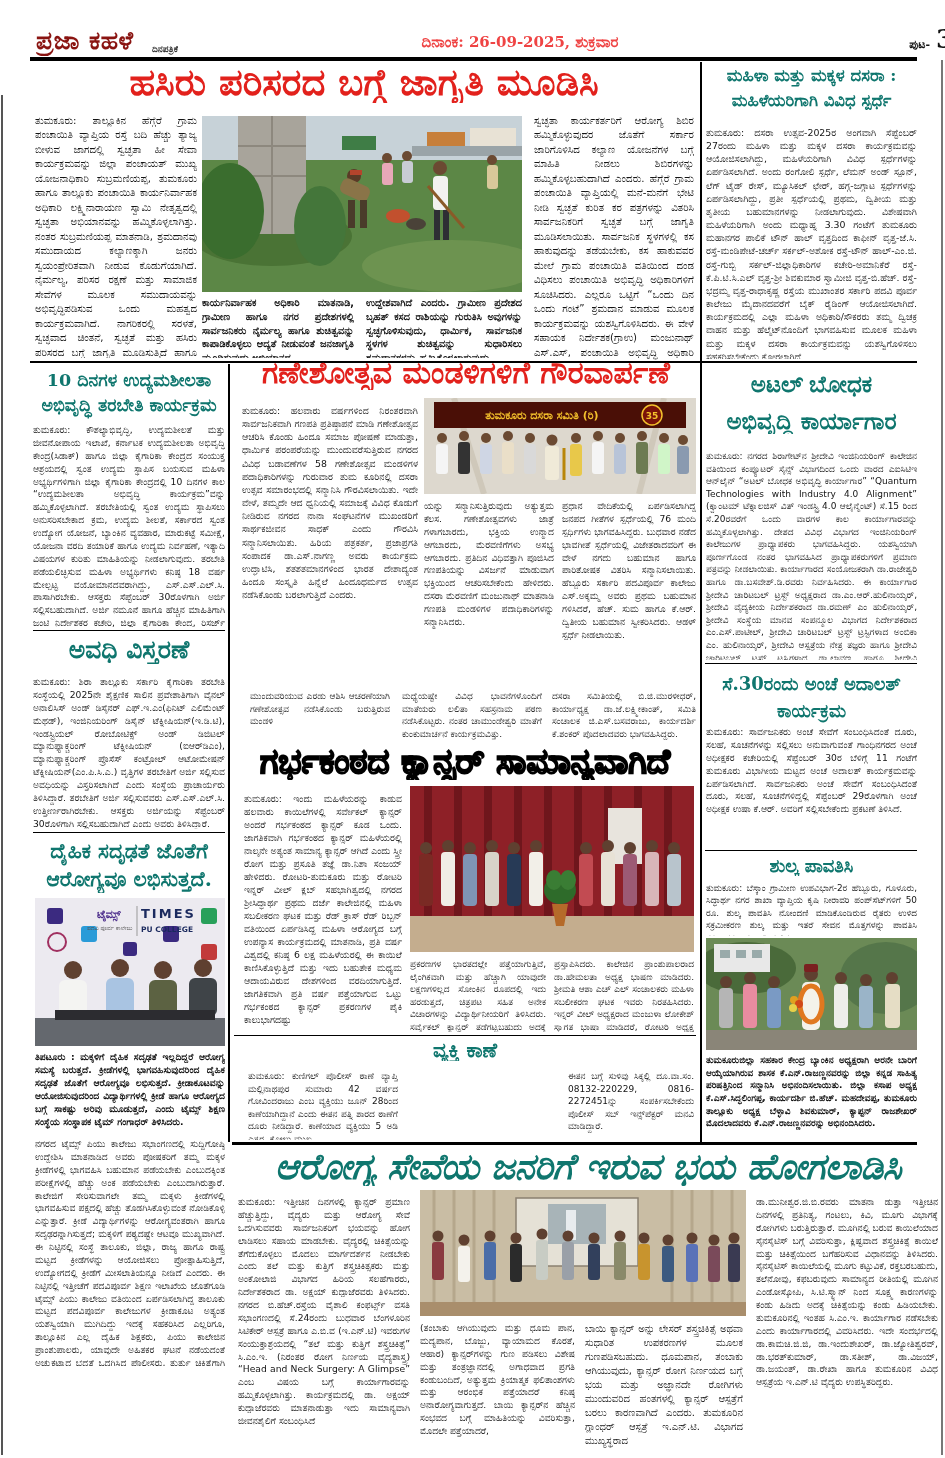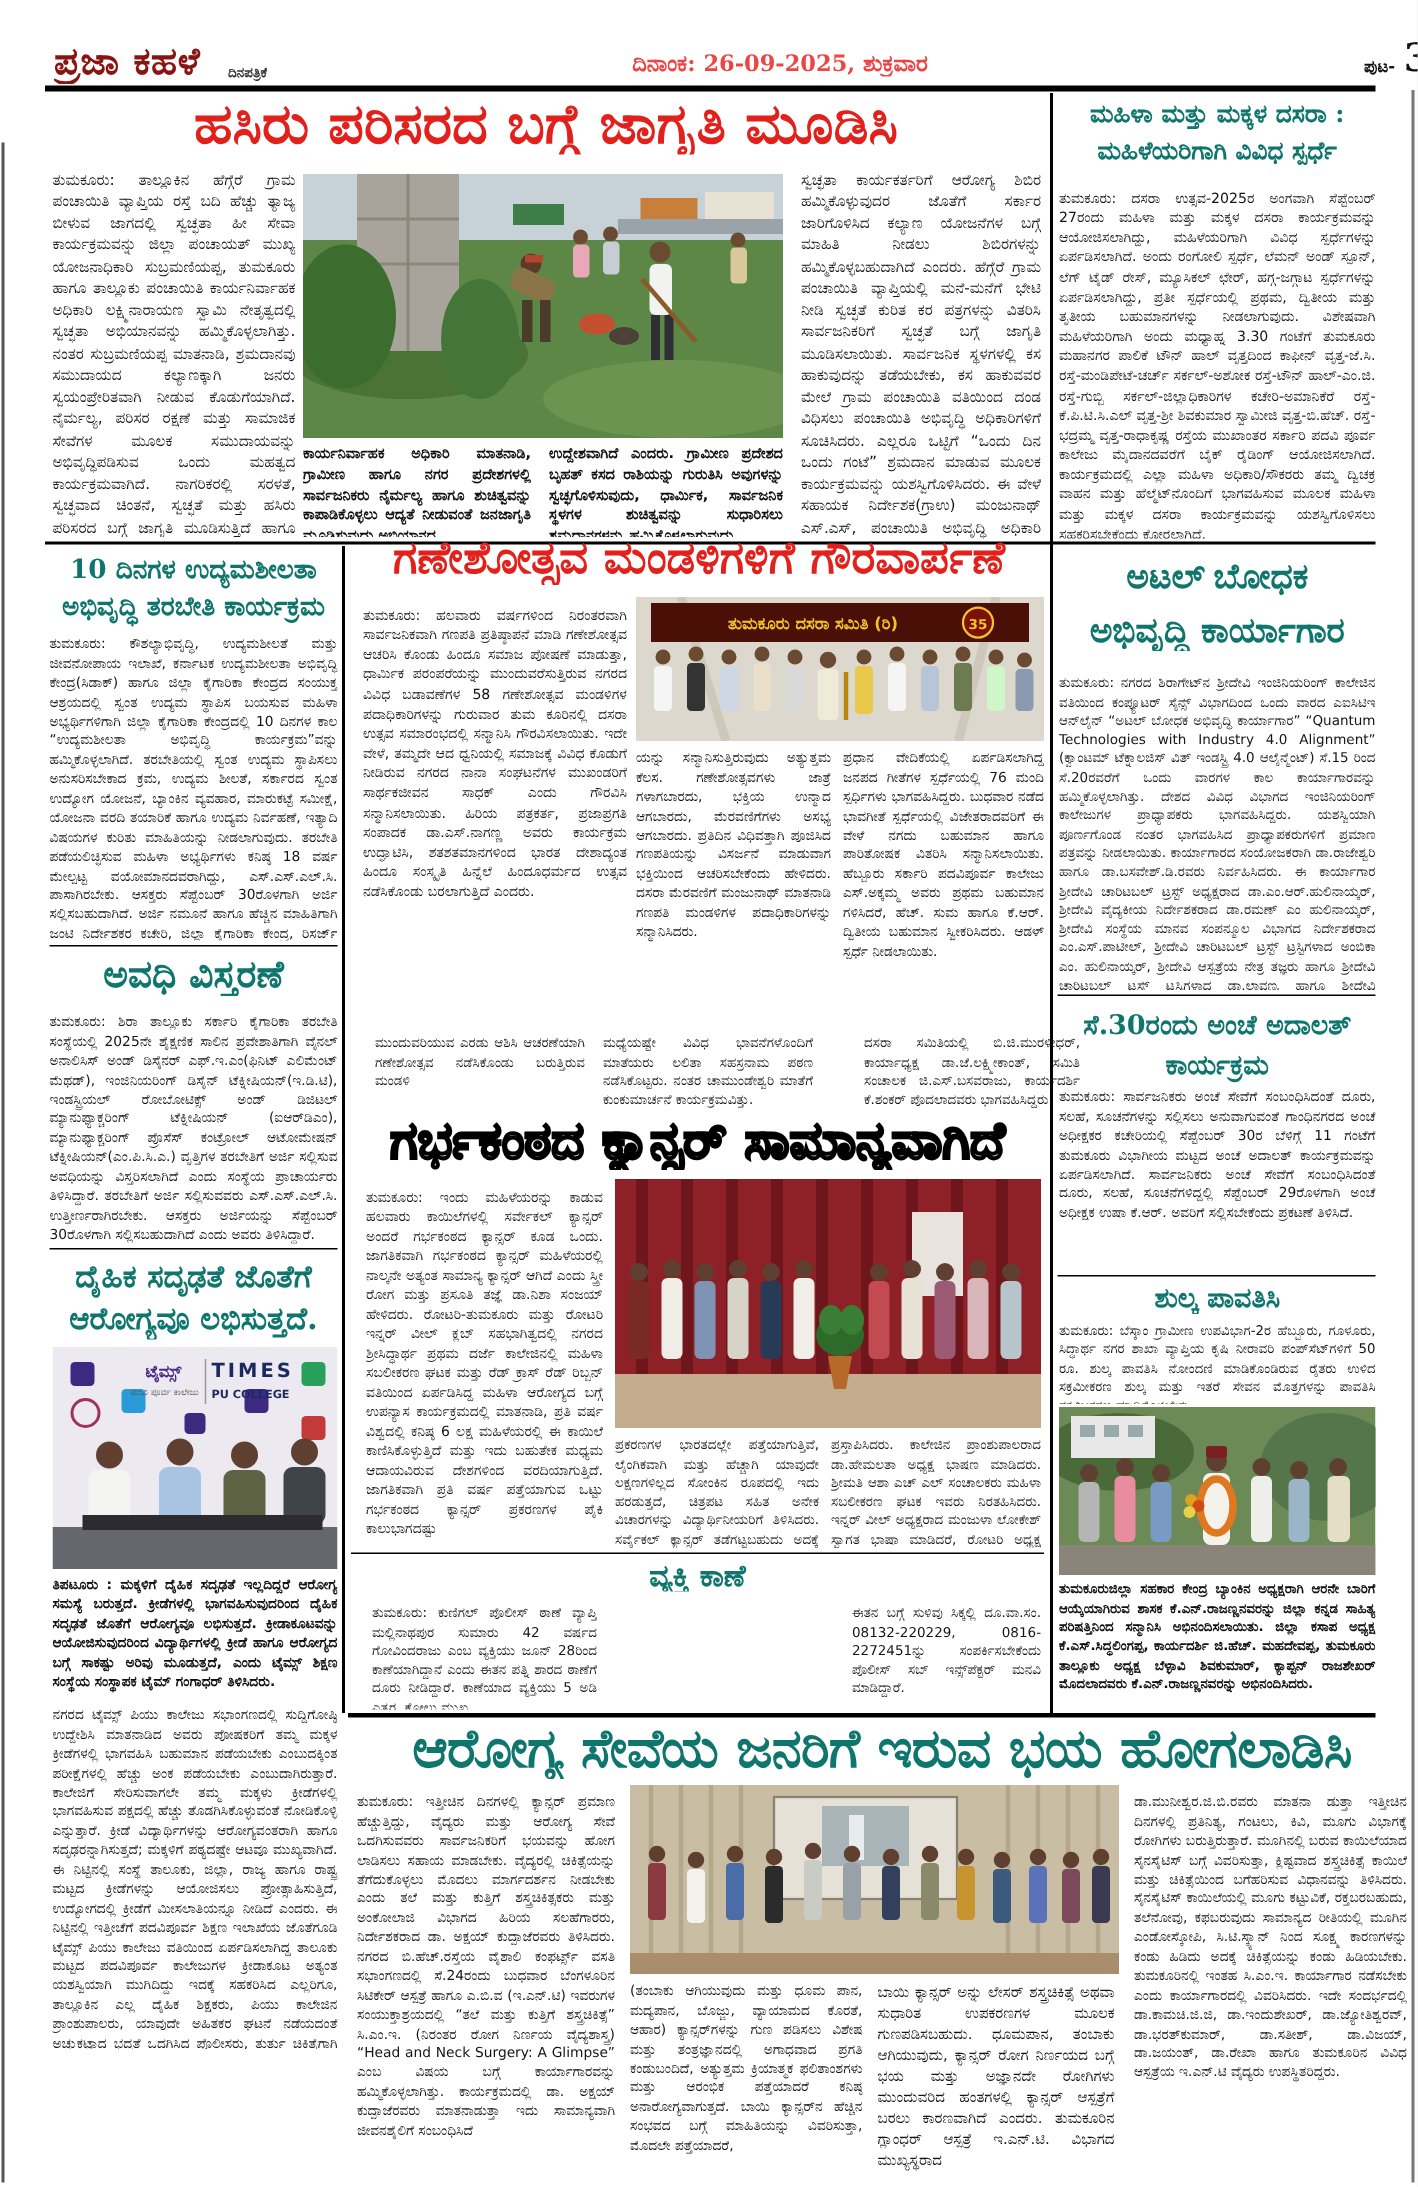--- a/index.html
+++ b/index.html
@@ -160,21 +160,21 @@
       <circle cx="259" cy="42" r="5" fill="#6b4a32"></circle>
         <rect x="253" y="48" width="12" height="28" rx="3" fill="#8a9ab0"></rect>
     </g>
   </svg>
 
   <div class="abs body-sm" style="left:424px;top:500px;width:130px;height:186px;font-size:9.2px;">ಯನ್ನು ಸನ್ಮಾನಿಸುತ್ತಿರುವುದು ಅತ್ಯುತ್ತಮ ಕೆಲಸ. ಗಣೇಶೋತ್ಸವಗಳು ಜಾತ್ರೆ ಗಳಾಗಬಾರದು, ಭಕ್ತಿಯ ಉನ್ಮಾದ ಆಗಬಾರದು, ಮೆರವಣಿಗೆಗಳು ಅಸಭ್ಯ ಆಗಬಾರದು. ಪ್ರತಿದಿನ ವಿಧಿವತ್ತಾಗಿ ಪೂಜಿಸಿದ ಗಣಪತಿಯನ್ನು ವಿಸರ್ಜನೆ ಮಾಡುವಾಗ ಭಕ್ತಿಯಿಂದ ಆಚರಿಸಬೇಕೆಂದು ಹೇಳಿದರು. ದಸರಾ ಮೆರವಣಿಗೆ ಮಂಜುನಾಥ್ ಮಾತನಾಡಿ ಗಣಪತಿ ಮಂಡಳಿಗಳ ಪದಾಧಿಕಾರಿಗಳನ್ನು ಸನ್ಮಾನಿಸಿದರು.</div>
   <div class="abs body-sm" style="left:562px;top:500px;width:134px;height:186px;font-size:9.2px;">ಪ್ರಧಾನ ವೇದಿಕೆಯಲ್ಲಿ ಏರ್ಪಡಿಸಲಾಗಿದ್ದ ಜನಪದ ಗೀತೆಗಳ ಸ್ಪರ್ಧೆಯಲ್ಲಿ 76 ಮಂದಿ ಸ್ಪರ್ಧಿಗಳು ಭಾಗವಹಿಸಿದ್ದರು. ಬುಧವಾರ ನಡೆದ ಭಾವಗೀತೆ ಸ್ಪರ್ಧೆಯಲ್ಲಿ ವಿಜೇತರಾದವರಿಗೆ ಈ ವೇಳೆ ನಗದು ಬಹುಮಾನ ಹಾಗೂ ಪಾರಿತೋಷಕ ವಿತರಿಸಿ ಸನ್ಮಾನಿಸಲಾಯಿತು. ಹೆಬ್ಬೂರು ಸರ್ಕಾರಿ ಪದವಿಪೂರ್ವ ಕಾಲೇಜು ಎಸ್.ಅಕ್ಕಮ್ಮ ಅವರು ಪ್ರಥಮ ಬಹುಮಾನ ಗಳಿಸಿದರೆ, ಹೆಚ್. ಸುಮ ಹಾಗೂ ಕೆ.ಆರ್. ದ್ವಿತೀಯ ಬಹುಮಾನ ಸ್ವೀಕರಿಸಿದರು. ಆಡಳ್ ಸ್ಪರ್ಧೆ ನೀಡಲಾಯಿತು.</div>
 
   <div class="abs body-sm" style="left:250px;top:690px;width:140px;height:50px;font-size:9px;">ಮುಂದುವರಿಯುವ ಎರಡು ಆಶಿಸಿ ಆಚರಣೆಯಾಗಿ ಗಣೇಶೋತ್ಸವ ನಡೆಸಿಕೊಂಡು ಬರುತ್ತಿರುವ ಮಂಡಳಿ</div>
   <div class="abs body-sm" style="left:402px;top:690px;width:140px;height:50px;font-size:9px;">ಮಧ್ಯೆಯಷ್ಟೇ ವಿವಿಧ ಭಾವನೆಗಳೊಂದಿಗೆ ಮಾತೆಯರು ಲಲಿತಾ ಸಹಸ್ರನಾಮ ಪಠಣ ನಡೆಸಿಕೊಟ್ಟರು. ನಂತರ ಚಾಮುಂಡೇಶ್ವರಿ ಮಾತೆಗೆ ಕುಂಕುಮಾರ್ಚನೆ ಕಾರ್ಯಕ್ರಮವಿತ್ತು.</div>
-  <div class="abs body-sm" style="left:576px;top:690px;width:144px;height:50px;font-size:9px;">ದಸರಾ ಸಮಿತಿಯಲ್ಲಿ ಬಿ.ಜಿ.ಮುರಳೀಧರ್, ಕಾರ್ಯಾಧ್ಯಕ್ಷ ಡಾ.ಜೆ.ಲಕ್ಷ್ಮೀಕಾಂತ್, ಸಮಿತಿ ಸಂಚಾಲಕ ಜಿ.ಎಸ್.ಬಸವರಾಜು, ಕಾರ್ಯದರ್ಶಿ ಕೆ.ಶಂಕರ್ ಪೊದಲಾದವರು ಭಾಗವಹಿಸಿದ್ದರು.</div>
+  <div class="abs body-sm" style="left:552px;top:690px;width:144px;height:50px;font-size:9px;">ದಸರಾ ಸಮಿತಿಯಲ್ಲಿ ಬಿ.ಜಿ.ಮುರಳೀಧರ್, ಕಾರ್ಯಾಧ್ಯಕ್ಷ ಡಾ.ಜೆ.ಲಕ್ಷ್ಮೀಕಾಂತ್, ಸಮಿತಿ ಸಂಚಾಲಕ ಜಿ.ಎಸ್.ಬಸವರಾಜು, ಕಾರ್ಯದರ್ಶಿ ಕೆ.ಶಂಕರ್ ಪೊದಲಾದವರು ಭಾಗವಹಿಸಿದ್ದರು.</div>
 
   <div class="abs hl" style="left:706px;top:372px;width:211px;font-size:23px;font-family:Liberation Serif, serif;">ಅಟಲ್ ಬೋಧಕ</div>
   <div class="abs hl" style="left:706px;top:408px;width:211px;font-size:23px;">ಅಭಿವೃದ್ಧಿ ಕಾರ್ಯಾಗಾರ</div>
   <div class="abs body-sm" style="left:706px;top:450px;width:211px;height:210px;font-size:9px;">ತುಮಕೂರು: ನಗರದ ಶಿರಾಗೇಟ್‌ನ ಶ್ರೀದೇವಿ ಇಂಜಿನಿಯರಿಂಗ್ ಕಾಲೇಜಿನ ವತಿಯಿಂದ ಕಂಪ್ಯೂಟರ್ ಸೈನ್ಸ್ ವಿಭಾಗದಿಂದ ಒಂದು ವಾರದ ಎಐಸಿಟಿಇ ಆನ್‌ಲೈನ್ “ಅಟಲ್ ಬೋಧಕ ಅಭಿವೃದ್ಧಿ ಕಾರ್ಯಾಗಾರ” “Quantum Technologies with Industry 4.0 Alignment” (ಕ್ವಾಂಟಮ್ ಟೆಕ್ನಾಲಜಿಸ್ ವಿತ್ ಇಂಡಸ್ಟ್ರಿ 4.0 ಆಲೈನ್ಮೆಂಟ್) ಸೆ.15 ರಿಂದ ಸೆ.20ರವರೆಗೆ ಒಂದು ವಾರಗಳ ಕಾಲ ಕಾರ್ಯಾಗಾರವನ್ನು ಹಮ್ಮಿಕೊಳ್ಳಲಾಗಿತ್ತು. ದೇಶದ ವಿವಿಧ ವಿಭಾಗದ ಇಂಜಿನಿಯರಿಂಗ್ ಕಾಲೇಜುಗಳ ಪ್ರಾಧ್ಯಾಪಕರು ಭಾಗವಹಿಸಿದ್ದರು. ಯಶಸ್ವಿಯಾಗಿ ಪೂರ್ಣಗೊಂಡ ನಂತರ ಭಾಗವಹಿಸಿದ ಪ್ರಾಧ್ಯಾಪಕರುಗಳಿಗೆ ಪ್ರಮಾಣ ಪತ್ರವನ್ನು ನೀಡಲಾಯಿತು. ಕಾರ್ಯಾಗಾರದ ಸಂಯೋಜಕರಾಗಿ ಡಾ.ರಾಜೇಶ್ವರಿ ಹಾಗೂ ಡಾ.ಬಸವೇಶ್.ಡಿ.ರವರು ನಿರ್ವಹಿಸಿದರು. ಈ ಕಾರ್ಯಾಗಾರ ಶ್ರೀದೇವಿ ಚಾರಿಟಬಲ್ ಟ್ರಸ್ಟ್ ಅಧ್ಯಕ್ಷರಾದ ಡಾ.ಎಂ.ಆರ್.ಹುಲಿನಾಯ್ಕರ್, ಶ್ರೀದೇವಿ ವೈದ್ಯಕೀಯ ನಿರ್ದೇಶಕರಾದ ಡಾ.ರಮಣ್ ಎಂ ಹುಲಿನಾಯ್ಕರ್, ಶ್ರೀದೇವಿ ಸಂಸ್ಥೆಯ ಮಾನವ ಸಂಪನ್ಮೂಲ ವಿಭಾಗದ ನಿರ್ದೇಶಕರಾದ ಎಂ.ಎಸ್.ಪಾಟೀಲ್, ಶ್ರೀದೇವಿ ಚಾರಿಟಬಲ್ ಟ್ರಸ್ಟ್ ಟ್ರಸ್ಟಿಗಳಾದ ಅಂಬಿಕಾ ಎಂ. ಹುಲಿನಾಯ್ಕರ್, ಶ್ರೀದೇವಿ ಆಸ್ಪತ್ರೆಯ ನೇತ್ರ ತಜ್ಞರು ಹಾಗೂ ಶ್ರೀದೇವಿ ಚಾರಿಟಬಲ್ ಟ್ರಸ್ಟ್ ಟ್ರಸ್ಟಿಗಳಾದ ಡಾ.ಲಾವಣ್ಯ ಹಾಗೂ ಶ್ರೀದೇವಿ ಇಂಜಿನಿಯರಿಂಗ್ ಕಾಲೇಜಿನ ಪ್ರಾಂಶುಪಾಲರಾದ ಡಾ.ನರೇಂದ್ರ ವಿಶ್ವನಾಥ, ಉಪಪ್ರಾಂಶುಪಾಲರಾದ ಡಾ.ಚಂದ್ರಶೇಖರ್ ಅವರು ಯಶಸ್ವಿಯಾಗಿ ಬೋಧಕ ಅಭಿವೃದ್ಧಿ ಕಾರ್ಯಾಗಾರವನ್ನು ಪೂರ್ಣಗೊಳಿಸಿದ್ದಕ್ಕೆ ಶುಭಹಾರೈಸಿದರು.</div>
   <div class="rule-h" style="left:705px;top:663px;width:212px;height:1px;"></div>
 
   <div class="abs hl" style="left:706px;top:670px;width:211px;font-size:18px;line-height:1.5;">ಸೆ.30ರಂದು ಅಂಚೆ ಅದಾಲತ್ ಕಾರ್ಯಕ್ರಮ</div>
   <div class="abs body-sm" style="left:706px;top:726px;width:211px;height:120px;font-size:9.2px;">ತುಮಕೂರು: ಸಾರ್ವಜನಿಕರು ಅಂಚೆ ಸೇವೆಗೆ ಸಂಬಂಧಿಸಿದಂತೆ ದೂರು, ಸಲಹೆ, ಸೂಚನೆಗಳನ್ನು ಸಲ್ಲಿಸಲು ಅನುವಾಗುವಂತೆ ಗಾಂಧಿನಗರದ ಅಂಚೆ ಅಧೀಕ್ಷಕರ ಕಚೇರಿಯಲ್ಲಿ ಸೆಪ್ಟೆಂಬರ್ 30ರ ಬೆಳಿಗ್ಗೆ 11 ಗಂಟೆಗೆ ತುಮಕೂರು ವಿಭಾಗೀಯ ಮಟ್ಟದ ಅಂಚೆ ಅದಾಲತ್ ಕಾರ್ಯಕ್ರಮವನ್ನು ಏರ್ಪಡಿಸಲಾಗಿದೆ. ಸಾರ್ವಜನಿಕರು ಅಂಚೆ ಸೇವೆಗೆ ಸಂಬಂಧಿಸಿದಂತೆ ದೂರು, ಸಲಹೆ, ಸೂಚನೆಗಳಿದ್ದಲ್ಲಿ ಸೆಪ್ಟೆಂಬರ್ 29ರೊಳಗಾಗಿ ಅಂಚೆ ಅಧೀಕ್ಷಕ ಉಷಾ ಕೆ.ಆರ್. ಅವರಿಗೆ ಸಲ್ಲಿಸಬೇಕೆಂದು ಪ್ರಕಟಣೆ ತಿಳಿಸಿದೆ.</div>
   <div class="rule-h" style="left:705px;top:850px;width:212px;height:1px;"></div>
 
@@ -266,21 +266,21 @@
   <div class="abs body-sm" style="left:410px;top:958px;width:136px;height:74px;font-size:9px;">ಪ್ರಕರಣಗಳ ಭಾರತದಲ್ಲೇ ಪತ್ತೆಯಾಗುತ್ತಿವೆ, ಲೈಂಗಿಕವಾಗಿ ಮತ್ತು ಹೆಚ್ಚಾಗಿ ಯಾವುದೇ ಲಕ್ಷಣಗಳಿಲ್ಲದ ಸೋಂಕಿನ ರೂಪದಲ್ಲಿ ಇದು ಹರಡುತ್ತದೆ, ಚಿತ್ರಪಟ ಸಹಿತ ಅನೇಕ ವಿಚಾರಗಳನ್ನು ವಿದ್ಯಾರ್ಥಿನೀಯರಿಗೆ ತಿಳಿಸಿದರು. ಸರ್ವೈಕಲ್ ಕ್ಯಾನ್ಸರ್ ತಡೆಗಟ್ಟಬಹುದು ಅದಕ್ಕೆ ತೆಗೆದುಕೊಳ್ಳಬೇಕಾದ ಕಾಳಜಿ ಬಗ್ಗೆ ಮಾಹಿತಿಯನ್ನು ವಿವರಿಸುತ್ತಾ, ಮೊದಲೇ ಪತ್ತೆಯಾದರೆ,</div>
   <div class="abs body-sm" style="left:554px;top:958px;width:140px;height:74px;font-size:9px;">ಪ್ರಸ್ತಾಪಿಸಿದರು. ಕಾಲೇಜಿನ ಪ್ರಾಂಶುಪಾಲರಾದ ಡಾ.ಹೇಮಲತಾ ಅಧ್ಯಕ್ಷ ಭಾಷಣ ಮಾಡಿದರು. ಶ್ರೀಮತಿ ಆಶಾ ಎಚ್ ಎಲ್ ಸಂಚಾಲಕರು ಮಹಿಳಾ ಸಬಲೀಕರಣ ಘಟಕ ಇವರು ನಿರತಹಿಸಿದರು. ಇನ್ನರ್ ವೀಲ್ ಅಧ್ಯಕ್ಷರಾದ ಮಂಜುಳಾ ಲೋಕೇಶ್ ಸ್ವಾಗತ ಭಾಷಾ ಮಾಡಿದರೆ, ರೋಟರಿ ಅಧ್ಯಕ್ಷ ಡಾ.ಎ.ಎಚ್.ಕುಮಾರ್ ವಂದನಾರ್ಪಣೆ ಸಲ್ಲಿಸಿದರು. ರೋಟರಿ ಮತ್ತು ಇನ್ನರ್ ವೀಲ್ ಸದಸ್ಯರು ಹಾಗೂ ಕಾಲೇಜಿನ ಸಿಬ್ಬಂದಿ ಉಪಸ್ಥಿತರಿದ್ದರು.</div>
 
   <div class="rule-h" style="left:234px;top:1035px;width:462px;height:1px;"></div>
   <div class="abs hl" style="left:234px;top:1039px;width:462px;font-size:20px;">ವ್ಯಕ್ತಿ ಕಾಣೆ</div>
   <div class="abs body-sm" style="left:248px;top:1070px;width:150px;height:70px;font-size:9px;">ತುಮಕೂರು: ಕುಣಿಗಲ್ ಪೊಲೀಸ್ ಠಾಣೆ ವ್ಯಾಪ್ತಿ ಮಲ್ಲಿನಾಥಪುರ ಸುಮಾರು 42 ವರ್ಷದ ಗೋವಿಂದರಾಜು ಎಂಬ ವ್ಯಕ್ತಿಯು ಜೂನ್ 28ರಿಂದ ಕಾಣೆಯಾಗಿದ್ದಾನೆ ಎಂದು ಈತನ ಪತ್ನಿ ಶಾರದ ಠಾಣೆಗೆ ದೂರು ನೀಡಿದ್ದಾರೆ. ಕಾಣೆಯಾದ ವ್ಯಕ್ತಿಯು 5 ಅಡಿ ಎತ್ತರ, ಕೋಲು ಮುಖ,</div>
   <div class="abs body-sm" style="left:568px;top:1070px;width:126px;height:70px;font-size:9px;">ಈತನ ಬಗ್ಗೆ ಸುಳಿವು ಸಿಕ್ಕಲ್ಲಿ ದೂ.ವಾ.ಸಂ. 08132-220229, 0816-2272451ನ್ನು ಸಂಪರ್ಕಿಸಬೇಕೆಂದು ಪೊಲೀಸ್ ಸಬ್ ಇನ್ಸ್‌ಪೆಕ್ಟರ್ ಮನವಿ ಮಾಡಿದ್ದಾರೆ.</div>
 
   <div class="rule-h" style="left:232px;top:1142px;width:685px;height:2.5px;"></div>
 
-  <div class="abs hl" style="left:238px;top:1146px;width:700px;font-size:36px;font-weight:900;letter-spacing:-0.5px;">ಆರೋಗ್ಯ ಸೇವೆಯ ಜನರಿಗೆ ಇರುವ ಭಯ ಹೋಗಲಾಡಿಸಿ</div>
+  <div class="abs hl" style="left:238px;top:1146px;width:700px;font-size:36px;font-weight:900;letter-spacing:-0.5px;font-style:italic;">ಆರೋಗ್ಯ ಸೇವೆಯ ಜನರಿಗೆ ಇರುವ ಭಯ ಹೋಗಲಾಡಿಸಿ</div>
   <div class="abs body-sm" style="left:238px;top:1196px;width:172px;height:258px;font-size:9.2px;">ತುಮಕೂರು: ಇತ್ತೀಚಿನ ದಿನಗಳಲ್ಲಿ ಕ್ಯಾನ್ಸರ್ ಪ್ರಮಾಣ ಹೆಚ್ಚುತ್ತಿದ್ದು, ವೈದ್ಯರು ಮತ್ತು ಆರೋಗ್ಯ ಸೇವೆ ಒದಗಿಸುವವರು ಸಾರ್ವಜನಿಕರಿಗೆ ಭಯವನ್ನು ಹೋಗ ಲಾಡಿಸಲು ಸಹಾಯ ಮಾಡಬೇಕು. ವೈದ್ಯರಲ್ಲಿ ಚಿಕಿತ್ಸೆಯನ್ನು ತೆಗೆದುಕೊಳ್ಳಲು ಮೊದಲು ಮಾರ್ಗದರ್ಶನ ನೀಡಬೇಕು ಎಂದು ತಲೆ ಮತ್ತು ಕುತ್ತಿಗೆ ಶಸ್ತ್ರಚಿಕಿತ್ಸಕರು ಮತ್ತು ಅಂಕೋಲಾಜಿ ವಿಭಾಗದ ಹಿರಿಯ ಸಲಹೆಗಾರರು, ನಿರ್ದೇಶಕರಾದ ಡಾ. ಅಕ್ಷಯ್ ಕುದ್ಪಾಜೆರವರು ತಿಳಿಸಿದರು. ನಗರದ ಬಿ.ಹೆಚ್.ರಸ್ತೆಯ ವೈಶಾಲಿ ಕಂಫರ್ಟ್ಸ್ ವಸತಿ ಸಭಾಂಗಣದಲ್ಲಿ ಸೆ.24ರಂದು ಬುಧವಾರ ಬೆಂಗಳೂರಿನ ಸಿಟಿಕೇರ್ ಆಸ್ಪತ್ರೆ ಹಾಗೂ ಎ.ಬಿ.ವ (ಇ.ಎನ್.ಟಿ) ಇವರುಗಳ ಸಂಯುಕ್ತಾಶ್ರಯದಲ್ಲಿ “ತಲೆ ಮತ್ತು ಕುತ್ತಿಗೆ ಶಸ್ತ್ರಚಿಕಿತ್ಸೆ” ಸಿ.ಎಂ.ಇ. (ನಿರಂತರ ರೋಗ ನಿರ್ಣಯ ವೈದ್ಯಶಾಸ್ತ್ರ) “Head and Neck Surgery: A Glimpse” ಎಂಬ ವಿಷಯ ಬಗ್ಗೆ ಕಾರ್ಯಾಗಾರವನ್ನು ಹಮ್ಮಿಕೊಳ್ಳಲಾಗಿತ್ತು. ಕಾರ್ಯಕ್ರಮದಲ್ಲಿ ಡಾ. ಅಕ್ಷಯ್ ಕುದ್ಪಾಜೆರವರು ಮಾತನಾಡುತ್ತಾ ಇದು ಸಾಮಾನ್ಯವಾಗಿ ಜೀವನಶೈಲಿಗೆ ಸಂಬಂಧಿಸಿದೆ</div>
 
   <svg class="photo" style="left:420px;top:1190px;" width="326" height="126" viewBox="0 0 326 126">
     <rect width="326" height="126" fill="#c9bda4"></rect>
     <g stroke="#b5a78c" stroke-width="3">
       <line x1="14" y1="0" x2="14" y2="126"></line>
         <line x1="34" y1="0" x2="34" y2="126"></line>
         <line x1="54" y1="0" x2="54" y2="126"></line>
       <line x1="74" y1="0" x2="74" y2="126"></line>
         <line x1="252" y1="0" x2="252" y2="126"></line>

